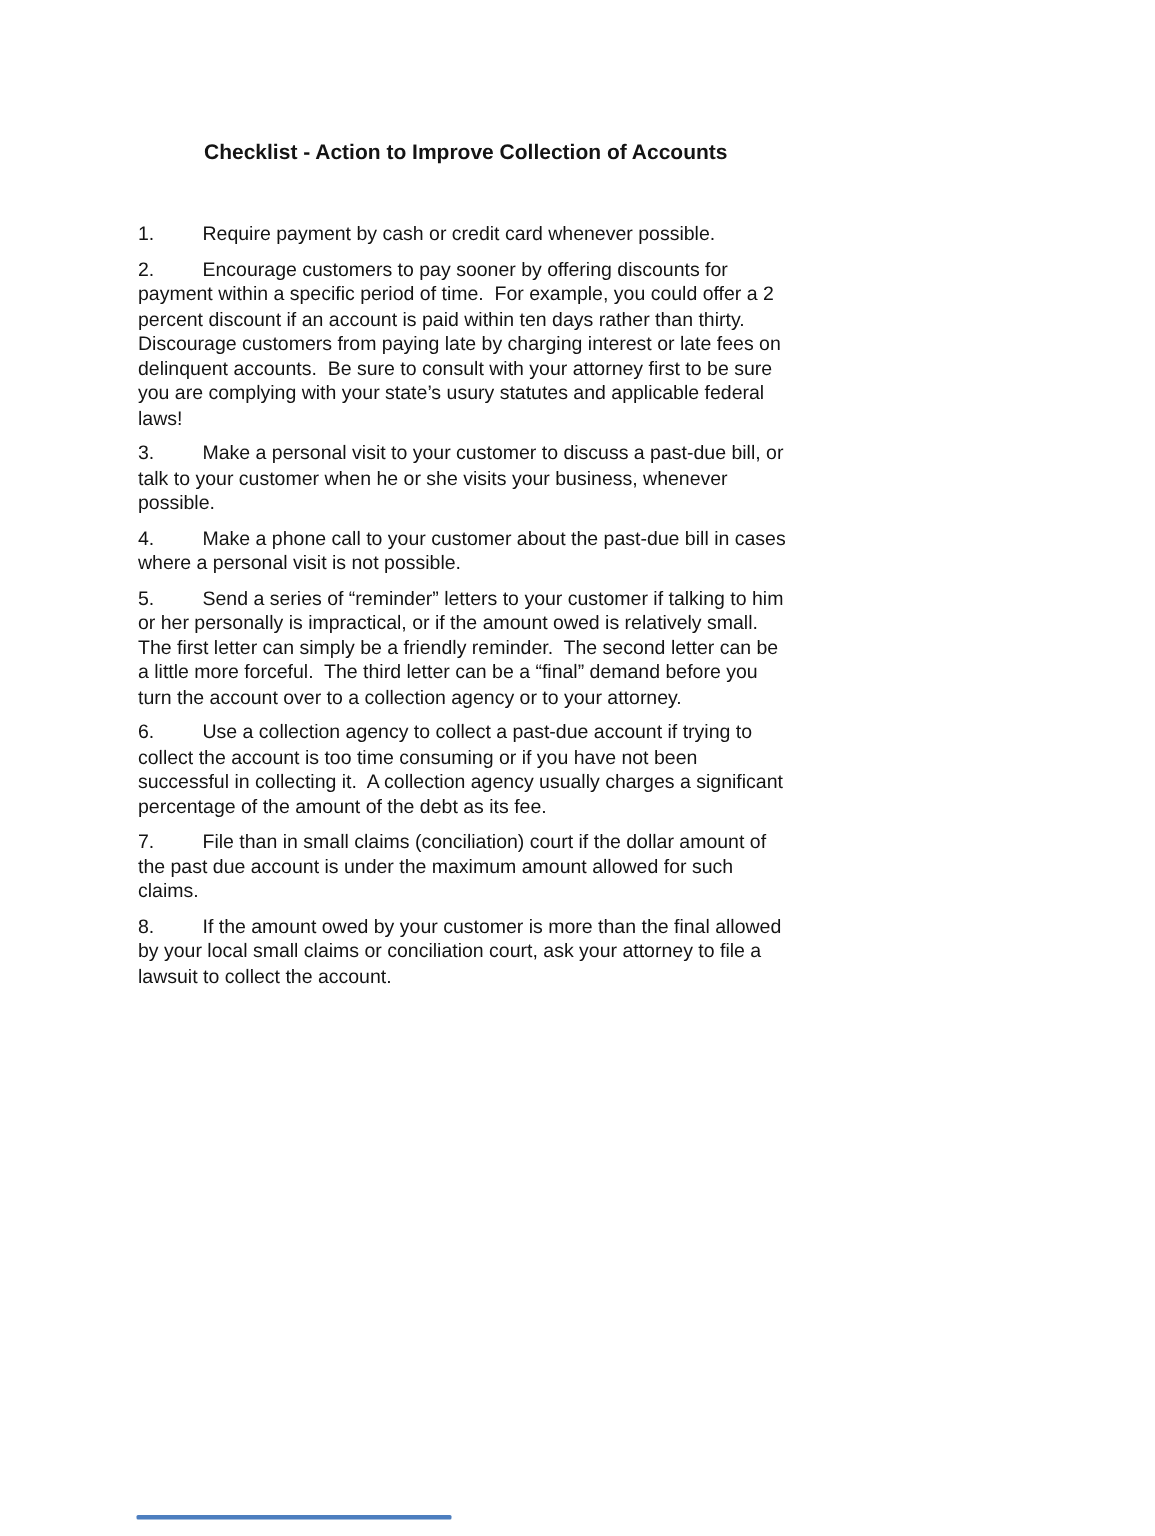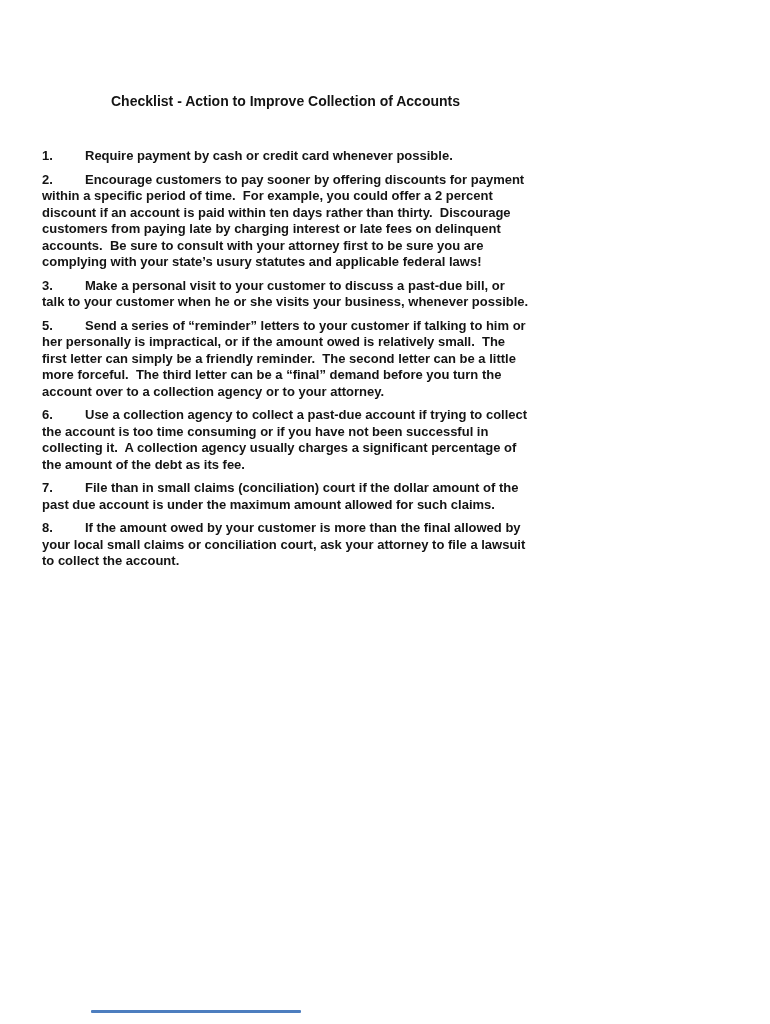--- a/index.html
+++ b/index.html
@@ -13,36 +13,35 @@
     position: relative;
     overflow: hidden;
     font-family: "Liberation Sans", "DejaVu Sans", sans-serif;
     color: #141414;
   }
   .doc {
     position: absolute;
     top: 0;
     left: 0;
     width: 620px;
-    padding: 93px 91px 0 42px;
+    padding: 93px 91px 0 92px;
     box-sizing: border-box;
   }
   .doc-title {
     text-align: center;
     font-size: 14px;
     font-weight: bold;
     line-height: 17px;
     margin: 0 0 38px 0;
     letter-spacing: 0;
   }
   .checklist-item {
     font-size: 13px;
     line-height: 16.5px;
     margin: 7px 0;
-    font-weight: bold;
   }
   .item-number {
     display: inline-block;
     width: 43px;
     vertical-align: top;
   }
   .item-text {
     white-space: pre-wrap;
   }
   .footer-accent-bar {
@@ -65,20 +64,23 @@
   </div>
 
   <div class="checklist-item">
     <span class="item-number">2.</span><span class="item-text">Encourage customers to pay sooner by offering discounts for payment within a specific period of time.  For example, you could offer a 2 percent discount if an account is paid within ten days rather than thirty.  Discourage customers from paying late by charging interest or late fees on delinquent accounts.  Be sure to consult with your attorney first to be sure you are complying with your state’s usury statutes and applicable federal laws!</span>
   </div>
 
   <div class="checklist-item">
     <span class="item-number">3.</span><span class="item-text">Make a personal visit to your customer to discuss a past-due bill, or talk to your customer when he or she visits your business, whenever possible.</span>
   </div>
 
+  <div class="checklist-item">
+    <span class="item-number">4.</span><span class="item-text">Make a phone call to your customer about the past-due bill in cases where a personal visit is not possible.</span>
+  </div>
 
   <div class="checklist-item">
     <span class="item-number">5.</span><span class="item-text">Send a series of “reminder” letters to your customer if talking to him or her personally is impractical, or if the amount owed is relatively small.  The first letter can simply be a friendly reminder.  The second letter can be a little more forceful.  The third letter can be a “final” demand before you turn the account over to a collection agency or to your attorney.</span>
   </div>
 
   <div class="checklist-item">
     <span class="item-number">6.</span><span class="item-text">Use a collection agency to collect a past-due account if trying to collect the account is too time consuming or if you have not been successful in collecting it.  A collection agency usually charges a significant percentage of the amount of the debt as its fee.</span>
   </div>
 
   <div class="checklist-item">

